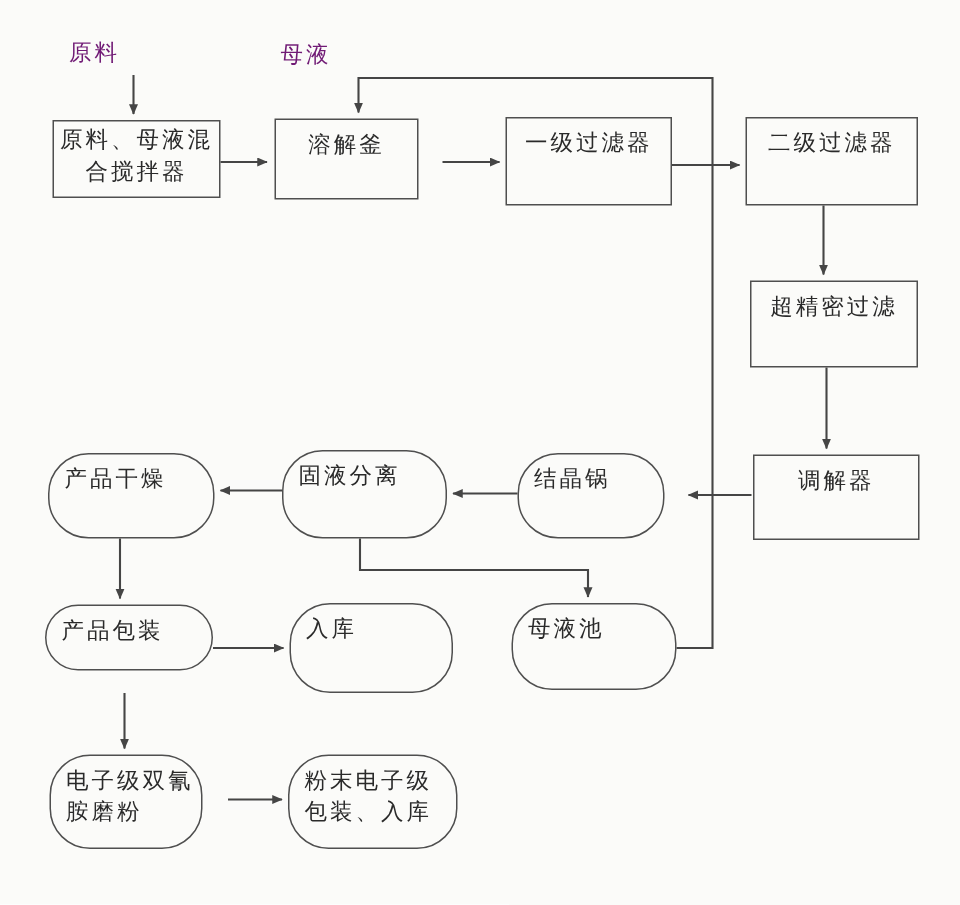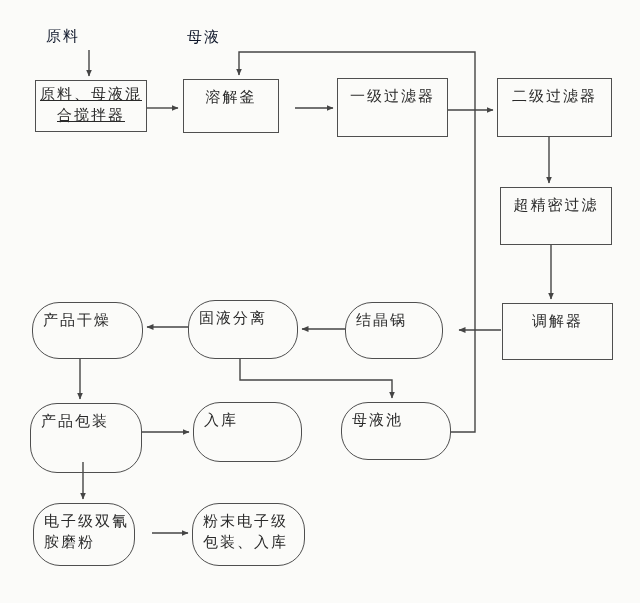--- a/index.html
+++ b/index.html
@@ -35,30 +35,29 @@
   .node span {
     display: block;
     white-space: pre-line;
   }
   .node.center {
     text-align: center;
     padding-top: 7px;
   }
   .node.center.tight {
     padding-top: 3px;
-    text-decoration: underline;
   }
   .node.left {
     text-align: left;
     padding: 7px 4px 0 10px;
     border-radius: 27px;
   }
   .flow-label {
     position: absolute;
-    color: #0f172a;
+    color: #701a75;
     font-size: 15px;
     letter-spacing: 2px;
     line-height: 17px;
     white-space: nowrap;
   }
 </style>
 </head>
 <body>
 
 <div id="canvas">
@@ -126,21 +125,21 @@
   </div>
 
   <div class="node left" style="left:188px;top:300px;width:110px;height:59px">
     <span>固液分离</span>
   </div>
 
   <div class="node left" style="left:32px;top:302px;width:111px;height:57px">
     <span>产品干燥</span>
   </div>
 
-  <div class="node left" style="left:30px;top:403px;width:112px;height:70px">
+  <div class="node left" style="left:30px;top:403px;width:112px;height:44px">
     <span>产品包装</span>
   </div>
 
   <div class="node left" style="left:341px;top:402px;width:110px;height:58px">
     <span>母液池</span>
   </div>
 
   <div class="node left" style="left:193px;top:402px;width:109px;height:60px">
     <span>入库</span>
   </div>

